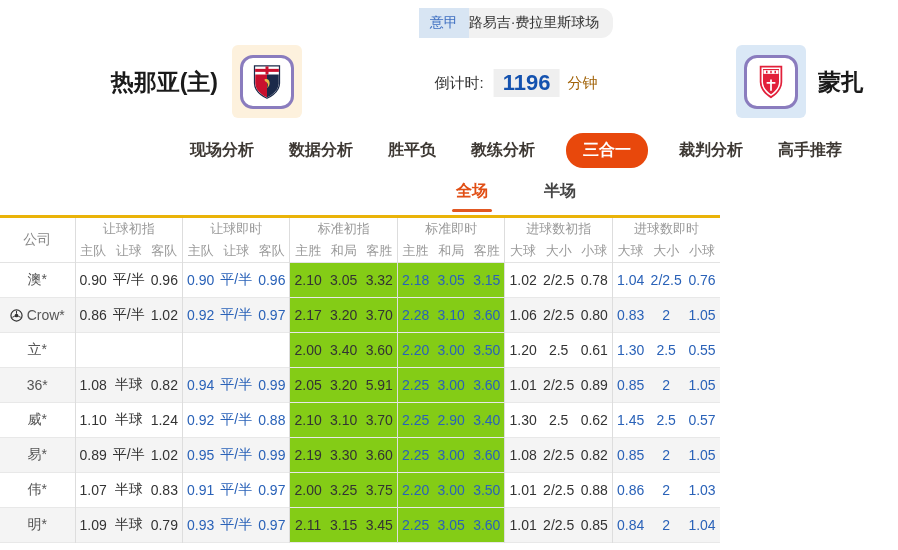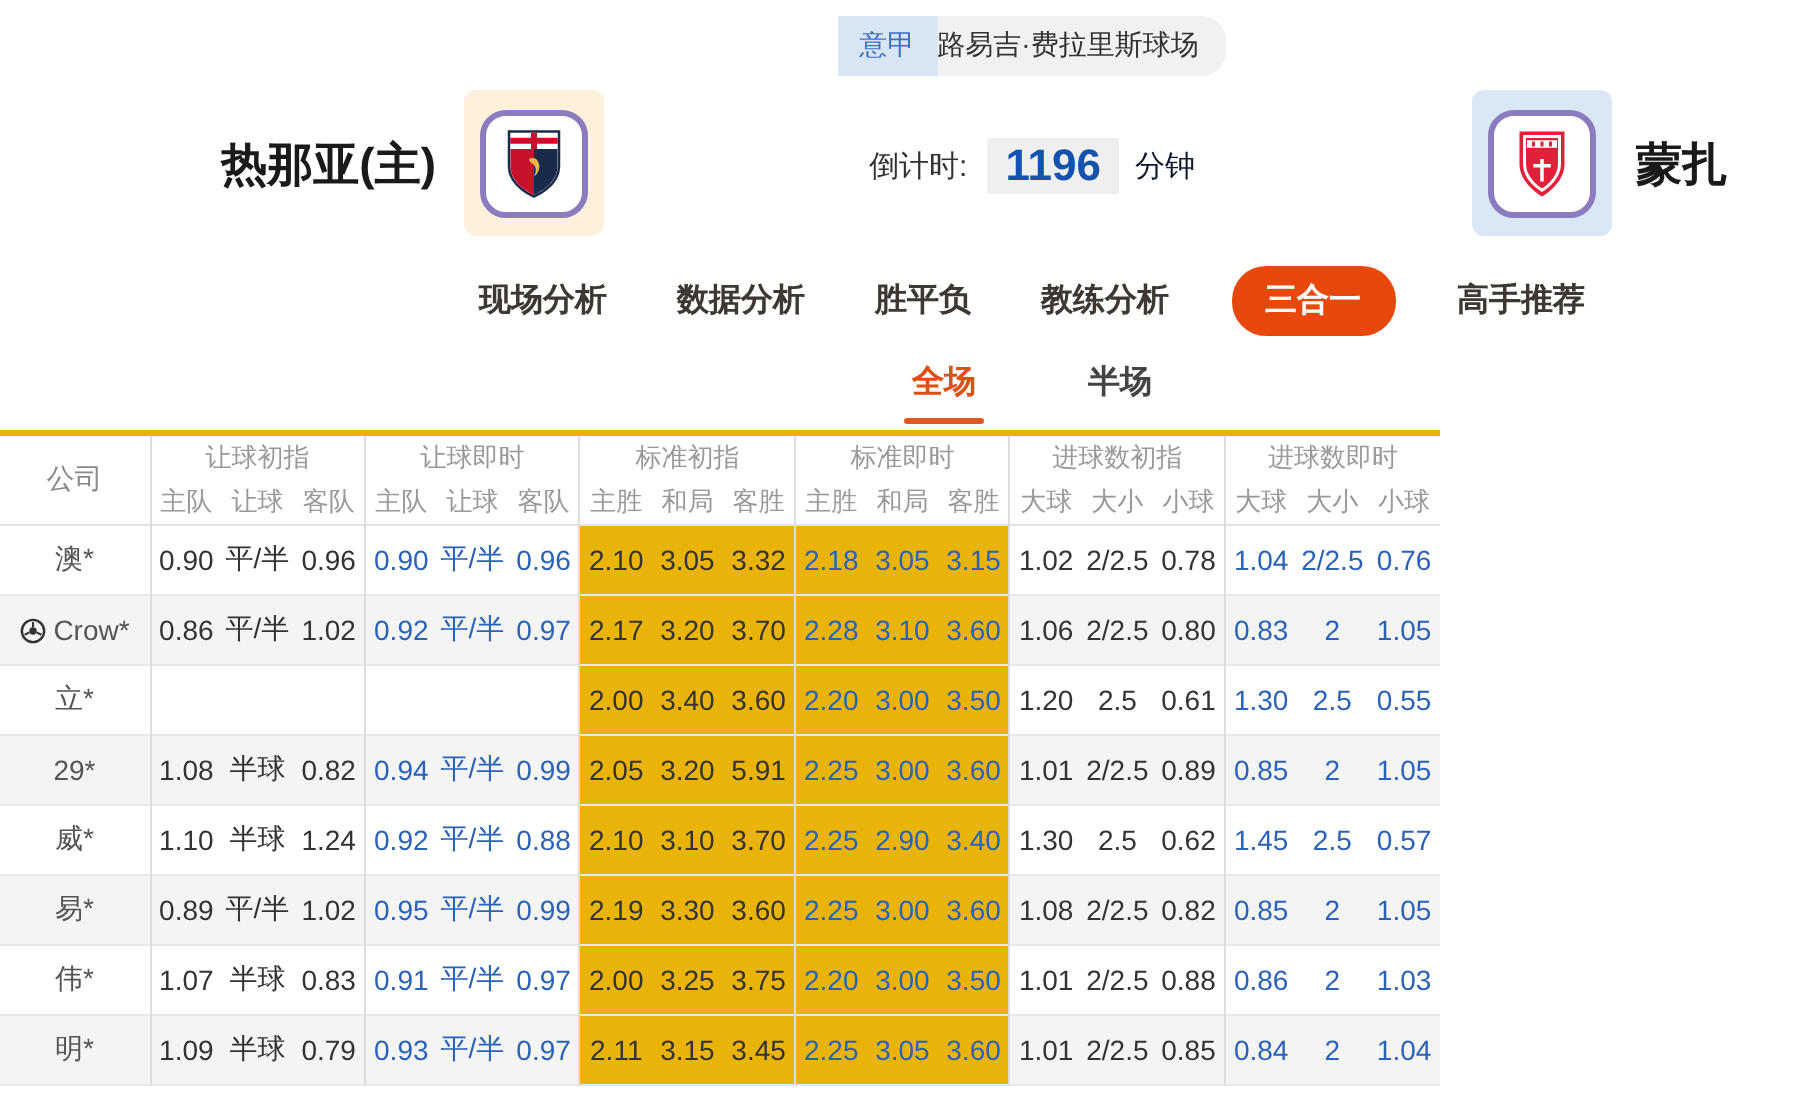--- a/index.html
+++ b/index.html
@@ -23,21 +23,21 @@
   .logo-box { position:absolute; top:0; width:70px; height:73px; border-radius:6px;
     display:flex; align-items:center; justify-content:center; }
   .home-box { left:232px; background:#fdf1dd; }
   .away-box { left:736px; background:#dae8f6; }
   .logo-inner { width:54px; height:54px; background:#fff; border:3px solid #8a7cbe;
     border-radius:13px; display:flex; align-items:center; justify-content:center; }
   .countdown { position:absolute; left:calc(50% + 67px); top:24px; transform:translateX(-50%);
     display:flex; align-items:center; white-space:nowrap; }
   .cd-label { font-size:15px; color:#333; margin-right:10px; }
   .cd-value { font-size:22px; font-weight:bold; color:#1452af; background:#efefef; padding:1px 9px; }
-  .cd-unit { font-size:15px; color:#0f172a; margin-left:8px;text-align:right; }
+  .cd-unit { font-size:15px; color:#a16207; margin-left:8px;text-align:right; }
   
   .nav-row { display:flex; justify-content:center; align-items:center; gap:27px;
     padding-left:134px; margin-top:16px; height:32px; }
   .nav-tab { font-size:16px; font-weight:bold; color:#3d3833; cursor:pointer; padding:6px 4px; }
   .nav-tab.active { background:#e8480c; color:#fff; border-radius:17px; padding:7px 17px; }
   
   .subtab-row { display:flex; justify-content:center; gap:52px; padding-left:134px;
     margin-top:12px; height:30px; }
   .sub-tab { font-size:16px; color:#444; font-weight:bold; cursor:pointer; position:relative; padding:3px 2px; }
   .sub-tab.active { color:#e14e14; }
@@ -47,21 +47,21 @@
   table.odds { width:720px; border-collapse:collapse; table-layout:fixed; margin-top:7px;
     border-top:3px solid #eab308; }
   col.c-company { width:75px; }
   thead th { font-size:13px; font-weight:normal; color:#999; height:23px; background:#fff; }
   thead th.company-h { color:#888; font-size:14px; }
   tbody td { font-size:14px; text-align:center; height:35px; color:#333; }
   tbody tr { border-top:1px solid #e8e8e8; }
   tbody tr:first-child { border-top:1px solid #e3e3e3; }
   table.odds { border-bottom:1px solid #e8e8e8; }
   tr.even td { background:#f4f4f4; }
-  td.hl, tr.even td.hl { background:#eab308; }
+  td.hl, tr.even td.hl { background:#84cc16; }
   td.live { color:#2a62b8; }
   .grp-start { border-left:1px solid #ddd; }
   td.company { color:#555; }
   .football-icon svg { vertical-align:-2px; margin-right:4px; }
   .crest { display:block; }
 </style>
 </head>
 <body>
 
 <div class="strip-row">
@@ -106,20 +106,21 @@
   </div>
   <div class="team-name away-name">蒙扎</div>
 </div>
 
 <div class="nav-row">
     <div class="nav-tab">现场分析</div>
     <div class="nav-tab">数据分析</div>
     <div class="nav-tab">胜平负</div>
     <div class="nav-tab">教练分析</div>
     <div class="nav-tab active">三合一</div>
+    <div class="nav-tab">裁判分析</div>
     <div class="nav-tab">高手推荐</div>
   </div>
 
 <div class="subtab-row">
     <div class="sub-tab active">全场</div>
     <div class="sub-tab">半场</div>
   </div>
 
 <table class="odds">
   <colgroup>
@@ -236,21 +237,21 @@
         <td class="live hl">3.00</td>
         <td class="live hl">3.50</td>
         <td class="grp-start ">1.20</td>
         <td class="">2.5</td>
         <td class="">0.61</td>
         <td class="grp-start live ">1.30</td>
         <td class="live ">2.5</td>
         <td class="live ">0.55</td>
       </tr>
       <tr class="even">
-        <td class="company"><span>29*</span></td>
+        <td class="company"><span>36*</span></td>
         <td class="grp-start ">1.08</td>
         <td class="">半球</td>
         <td class="">0.82</td>
         <td class="grp-start live ">0.94</td>
         <td class="live ">平/半</td>
         <td class="live ">0.99</td>
         <td class="grp-start hl">2.05</td>
         <td class="hl">3.20</td>
         <td class="hl">5.91</td>
         <td class="grp-start live hl">2.25</td>

